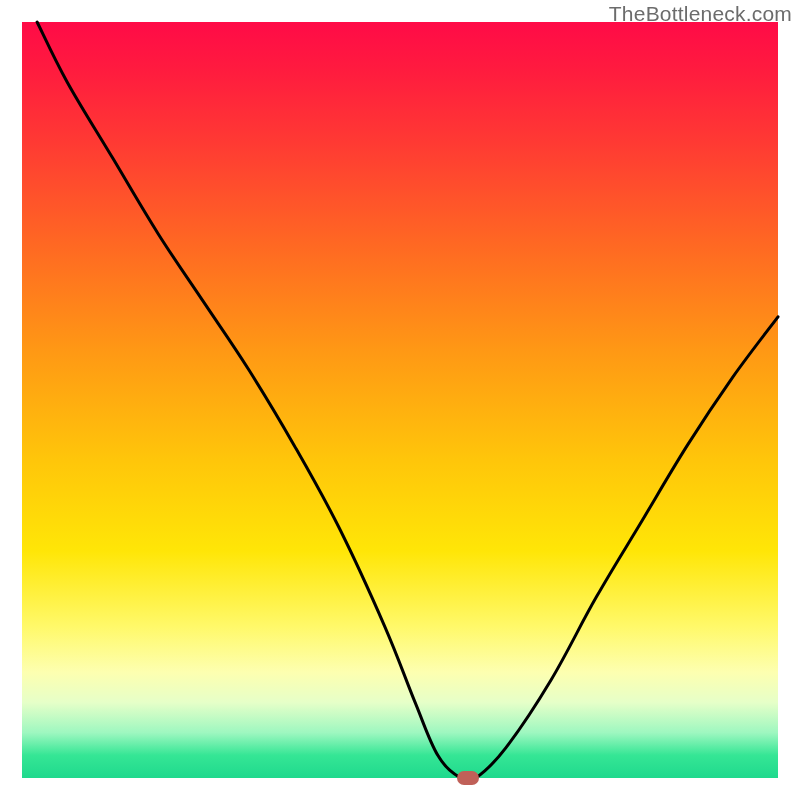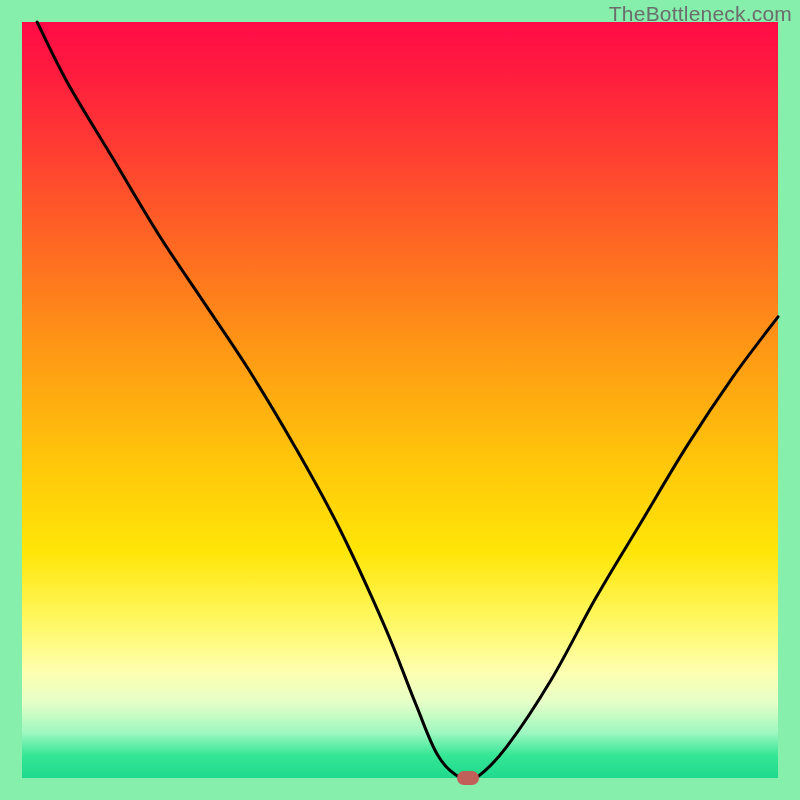--- a/index.html
+++ b/index.html
@@ -10,21 +10,21 @@
     background: #000;
     overflow: hidden;
     font-family: Arial, Helvetica, sans-serif;
   }
   .frame {
     position: absolute;
     left: 0;
     top: 0;
     width: 800px;
     height: 800px;
-    background: #86efac;
+    background: #ffffff;
   }
   .plot {
     position: absolute;
     left: 22px;
     top: 22px;
     width: 756px;
     height: 756px;
     
     background: linear-gradient(to bottom,
       #ff0b47 0%,

